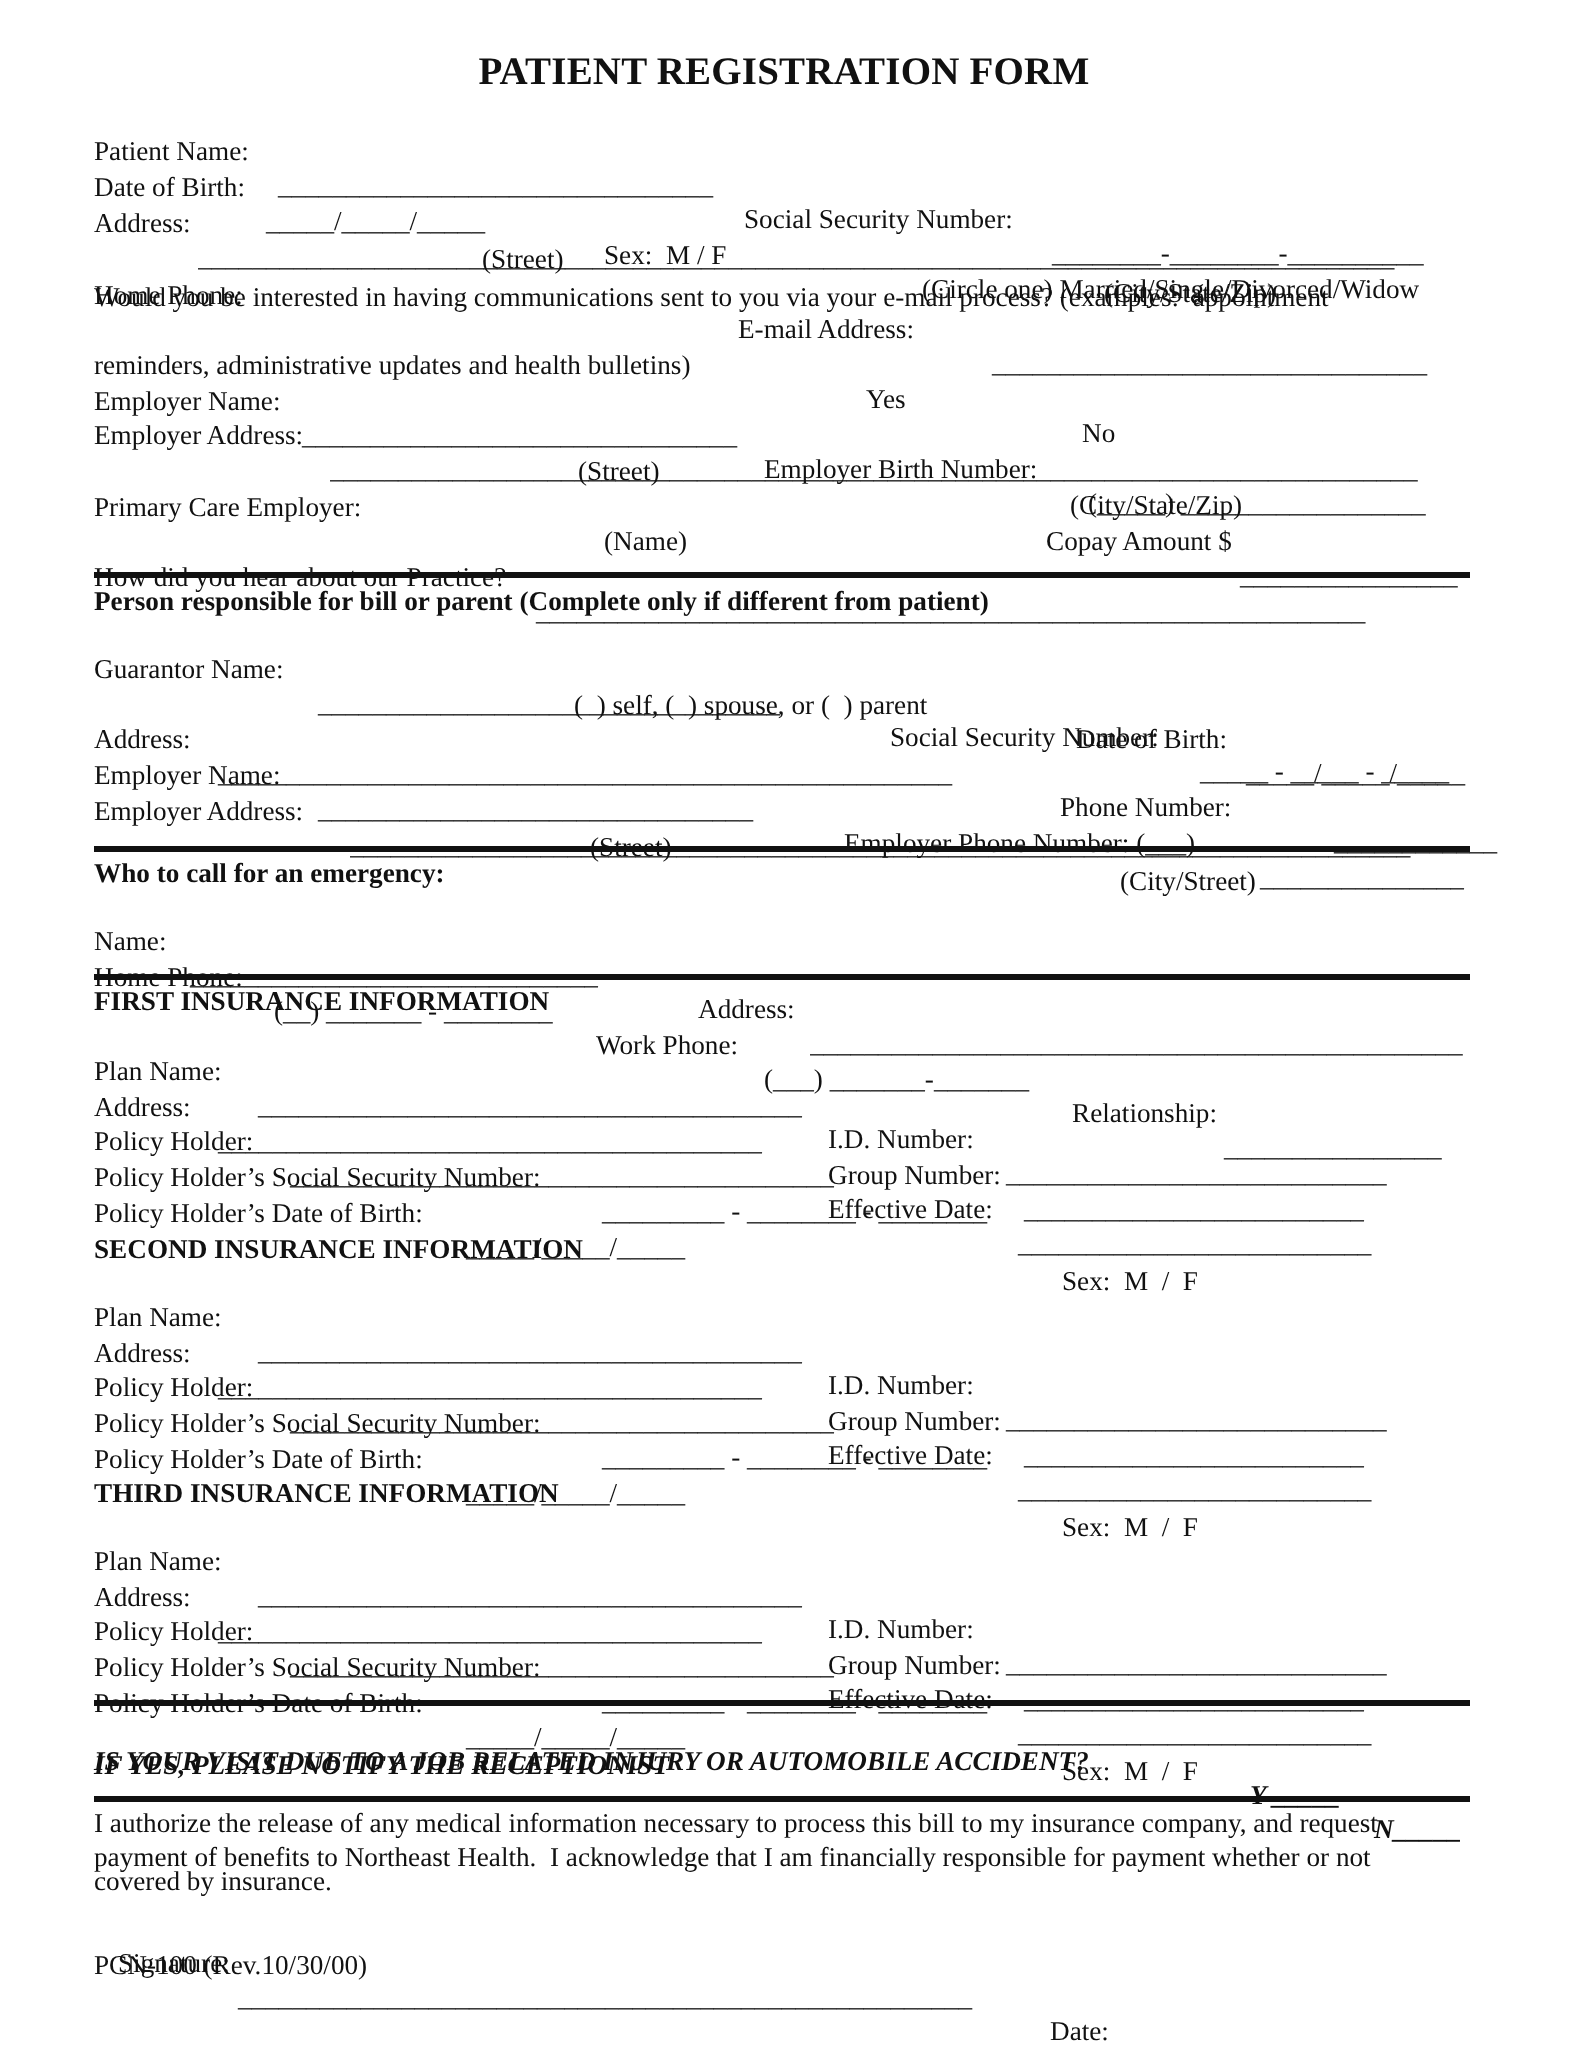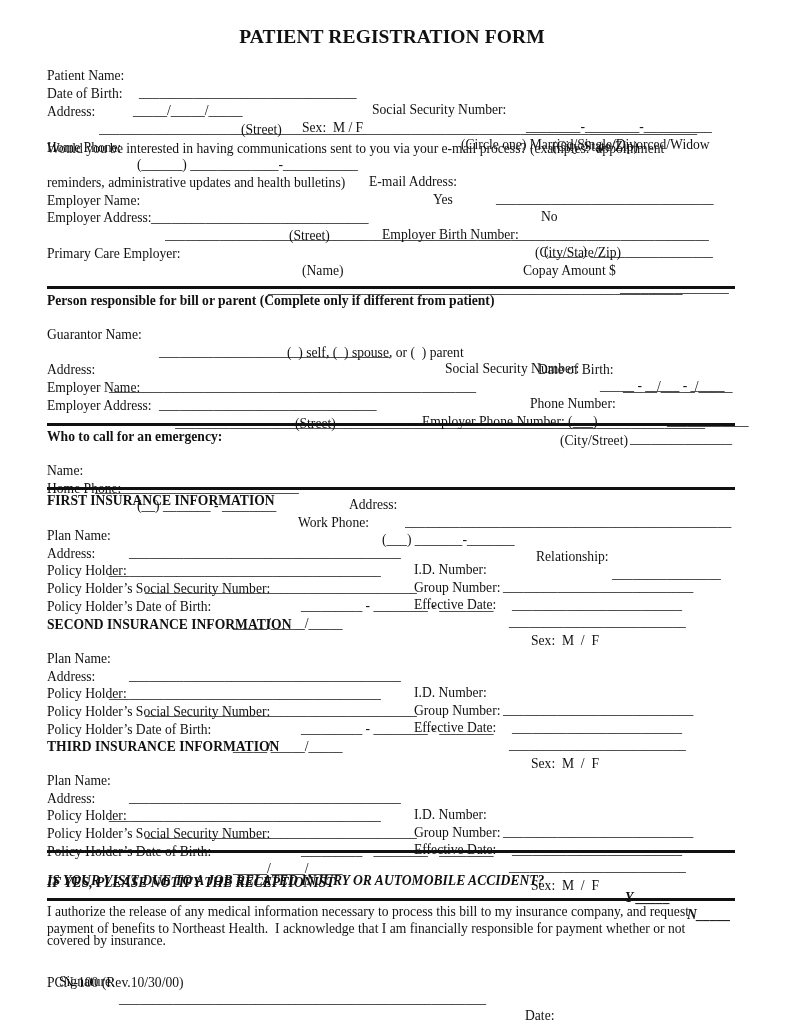--- a/index.html
+++ b/index.html
@@ -38,21 +38,20 @@
   <div class="ln" style="top:86px" data-interactable="false">
     <span class="abs" style="left:0" data-interactable="false">Address:</span>
     <span class="abs" style="left:52px; width:636px; overflow:hidden" data-interactable="true">________________________________________________________________________________________</span>
   </div>
   <div class="ln" style="top:104px" data-interactable="false">
     <span class="abs" style="left:194px" data-interactable="false">(Street)</span>
     <span class="abs" style="left:505px" data-interactable="false">(City/State/Zip)</span>
   </div>
   <div class="ln" style="top:122px" data-interactable="false">
     <span class="abs" style="left:0" data-interactable="false">Home Phone:</span>
-    <span class="abs" style="left:90px" data-interactable="true">(______) _____________-___________</span>
     <span class="abs" style="left:322px" data-interactable="false">E-mail Address:</span>
     <span class="abs" style="left:449px" data-interactable="true">________________________________</span>
   </div>
   <div class="ln" style="top:140px" data-interactable="false">Would you be interested in having communications sent to you via your e-mail process? (examples:  appointment</div>
   <div class="ln" style="top:157px" data-interactable="false">
     <span class="abs" style="left:0" data-interactable="false">reminders, administrative updates and health bulletins)</span>
     <span class="abs" style="left:386px" data-interactable="true">Yes</span>
     <span class="abs" style="left:494px" data-interactable="true">No</span>
   </div>
   <div class="ln" style="top:175px" data-interactable="false">
@@ -71,20 +70,21 @@
   </div>
   <div class="ln" style="top:228px" data-interactable="false">
     <span class="abs" style="left:0" data-interactable="false">Primary Care Employer:</span>
     <span class="abs" style="left:476px" data-interactable="false">Copay Amount $</span>
     <span class="abs" style="left:573px" data-interactable="true">________________</span>
   </div>
   <div class="ln" style="top:245px" data-interactable="false">
     <span class="abs" style="left:255px" data-interactable="false">(Name)</span>
   </div>
   <div class="ln" style="top:263px" data-interactable="false">
+    <span class="abs" style="left:0" data-interactable="false">How did you hear about our Practice?</span>
     <span class="abs" style="left:221px" data-interactable="true">_____________________________________________________________</span>
   </div>
 
   <div class="rule" style="top:286px" data-interactable="false"></div>
 
   <div class="ln bold" style="top:292px" data-interactable="false">Person responsible for bill or parent (Complete only if different from patient)</div>
   <div class="ln" style="top:309px" data-interactable="false">
     <span class="abs" style="left:0" data-interactable="false">Guarantor Name:</span>
     <span class="abs" style="left:112px" data-interactable="true">__________________________________</span>
     <span class="abs" style="left:398px" data-interactable="false">Social Security Number:</span>

